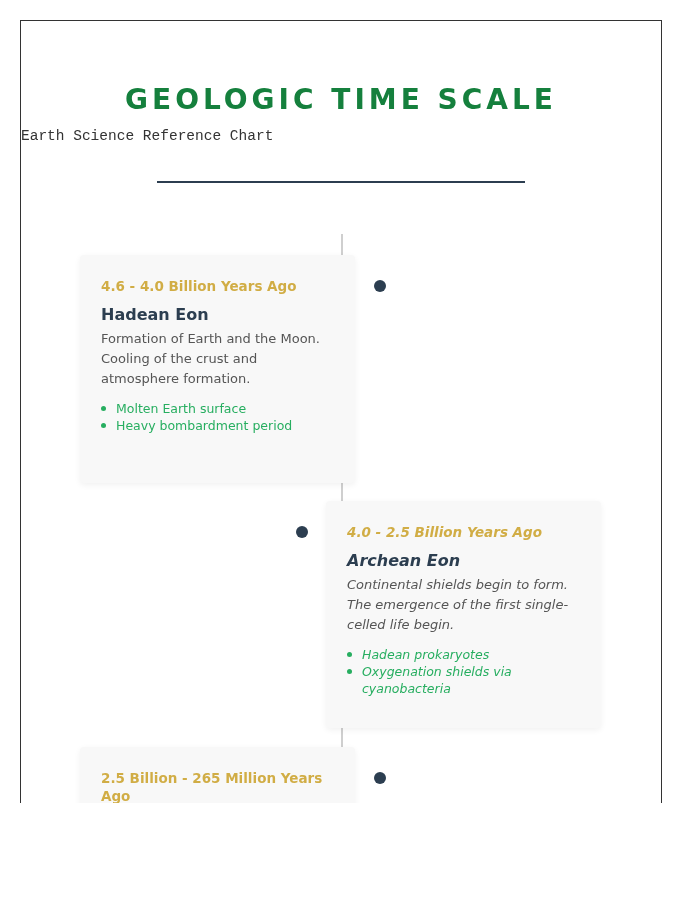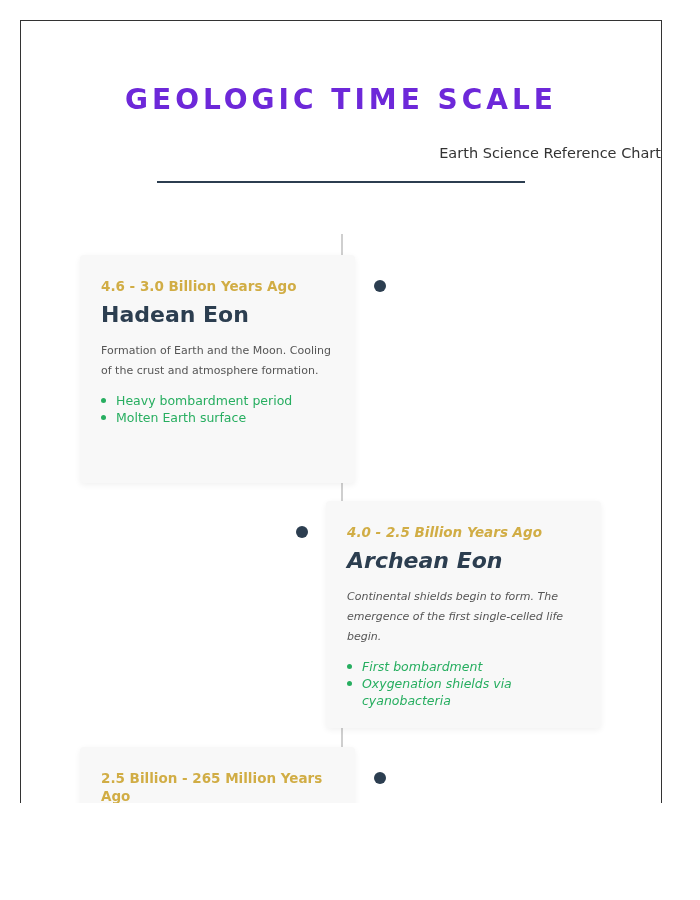--- a/index.html
+++ b/index.html
@@ -5,77 +5,77 @@
     html, body { margin: 0; padding: 0; background: #ffffff; }
     body { width: 700px; height: 900px; position: relative; overflow: hidden;
            font-family: "DejaVu Sans", "Liberation Sans", sans-serif; }
     .frame {
       position: absolute; left: 20px; top: 20px; width: 640px; height: 782px;
       border-left: 1px solid #333; border-right: 1px solid #333; border-top: 1px solid #333;
       overflow: hidden; background: #fff;
     }
     .title {
       position: absolute; left: 0; top: 62px; width: 640px; text-align: center;
-      font-size: 28px; font-weight: bold; letter-spacing: 4px; color: #6d28d9; margin: 0;
+      font-size: 28px; font-weight: bold; letter-spacing: 4px; color: #15803d; margin: 0;
     }
     .subtitle {
-      position: absolute; left: 0; top: 124px; width: 640px; text-align: right;
-      font-size: 14.5px; color: #333; margin: 0;
+      position: absolute; left: 0; top: 107px; width: 640px; text-align: left;
+      font-size: 14.5px; color: #333; margin: 0; font-family: Liberation Mono, monospace;
     }
     .header-rule {
       position: absolute; left: 136px; top: 160px; width: 368px; height: 2px; background: #2c3e50;
     }
     .timeline-line {
       position: absolute; left: 320px; top: 213px; width: 2px; height: 600px; background: #cfcfcf;
     }
     .card {
       position: absolute; width: 275px; background: #f8f8f8; border-radius: 4px;
       box-shadow: 0 2px 6px rgba(0,0,0,0.06); box-sizing: border-box; padding: 22px 20px 20px 21px;
     }
     .card.left { left: 59px; }
     .card.right { left: 305px; }
     .dot {
       position: absolute; width: 12px; height: 12px; border-radius: 50%; background: #2c3e50;
     }
     .era-date { font-size: 13.5px; font-weight: bold; color: #d1ad45; margin: 0; line-height: 18px; }
-    .era-name { font-size: 22px; font-weight: bold; color: #2c3e50; margin: 8px 0 0 0; line-height: 24px; }
-    .era-desc { font-size: 11px; color: #555; margin: 14px 0 0 0; line-height: 20px; }
+    .era-name { font-size: 16px; font-weight: bold; color: #2c3e50; margin: 8px 0 0 0; line-height: 24px; }
+    .era-desc { font-size: 13px; color: #555; margin: 2px 0 0 0; line-height: 20px; }
     .facts { list-style: none; margin: 11px 0 0 0; padding: 0; }
     .facts li { font-size: 12.5px; color: #27ae60; line-height: 17px; position: relative; padding-left: 15px; }
     .facts li .bullet {
       position: absolute; left: 0; top: 6px; width: 5px; height: 5px; border-radius: 50%; background: #27ae60;
     }
   </style>
 </head>
 <body>
 
 <div class="frame">
   <h1 class="title">GEOLOGIC TIME SCALE</h1>
   <p class="subtitle">Earth Science Reference Chart</p>
   <div class="header-rule"></div>
 
   <div class="timeline-line"></div>
 
   <div class="card left" style="top:234px; height:228px;">
-    <p class="era-date">4.6 - 3.0 Billion Years Ago</p>
+    <p class="era-date">4.6 - 4.0 Billion Years Ago</p>
     <h2 class="era-name">Hadean Eon</h2>
     <p class="era-desc">Formation of Earth and the Moon. Cooling of the crust and atmosphere formation.</p>
     <ul class="facts">
+      <li><span class="bullet"></span><span>Molten Earth surface</span></li>
       <li><span class="bullet"></span><span>Heavy bombardment period</span></li>
-      <li><span class="bullet"></span><span>Molten Earth surface</span></li>
     </ul>
   </div>
   <div class="dot" style="left:353px; top:259px;"></div>
 
   <div class="card right" style="top:480px; height:227px;font-style:italic;">
     <p class="era-date">4.0 - 2.5 Billion Years Ago</p>
     <h2 class="era-name">Archean Eon</h2>
     <p class="era-desc">Continental shields begin to form. The emergence of the first single-celled life begin.</p>
     <ul class="facts">
-      <li><span class="bullet"></span><span>First bombardment</span></li>
+      <li><span class="bullet"></span><span>Hadean prokaryotes</span></li>
       <li><span class="bullet"></span><span>Oxygenation shields via cyanobacteria</span></li>
     </ul>
   </div>
   <div class="dot" style="left:275px; top:505px;"></div>
 
   <div class="card left" style="top:726px; height:228px;">
     <p class="era-date">2.5 Billion - 265 Million Years Ago</p>
 
   </div>
   <div class="dot" style="left:353px; top:751px;"></div>

